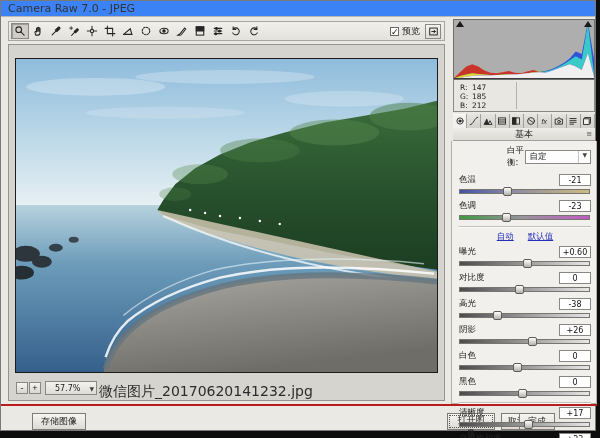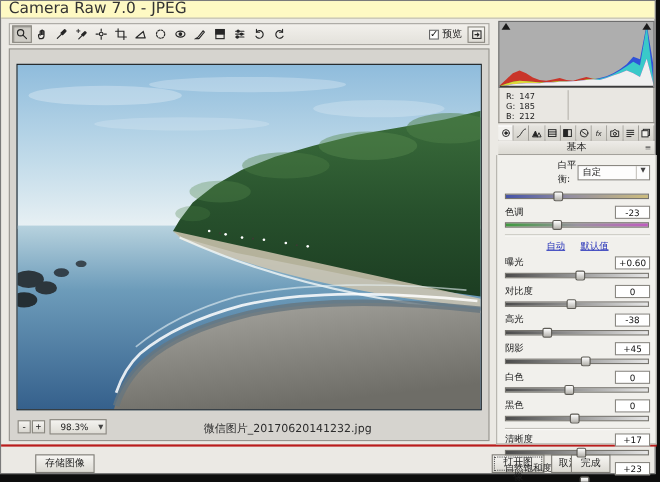--- a/index.html
+++ b/index.html
@@ -1,22 +1,22 @@
 <!DOCTYPE html>
 <html><head>
 <meta charset="utf-8">
 <style>
   * { margin:0; padding:0; box-sizing:border-box; }
   html,body { width:600px; height:438px; overflow:hidden; background:#0d0d0d;
     font-family:"DejaVu Sans","Liberation Sans",sans-serif; }
   .screen { position:relative; width:600px; height:438px; background:#0d0d0d; }
   .window { position:absolute; left:0; top:0; width:596px; height:431px;
     background:#ebe9e4; border:1px solid #7a7a7a; }
-  .titlebar { position:absolute; left:0; top:0; width:100%; height:16px; background:#fef9c3;
-    border-bottom:1px solid #b9b7b2; font-size:14px; color:#333; line-height:15px; padding-left:7px; }
+  .titlebar { position:absolute; left:0; top:0; width:100%; height:16px; background:#3b82f6;
+    border-bottom:1px solid #b9b7b2; font-size:11px; color:#333; line-height:15px; padding-left:7px; }
   
   .toolbar { position:absolute; left:7px; top:20px; width:437px; height:20px;
     background:linear-gradient(#f2f0ec,#e3e1db); border:1px solid #a8a6a0; display:flex; align-items:center; }
   .tools { display:flex; align-items:center; padding-left:2px; }
   .tool-btn { width:18px; height:16px; border:1px solid transparent; background:transparent;
     display:flex; align-items:center; justify-content:center; padding:0; }
   .tool-btn.selected { background:#cfcdc6; border:1px solid #8a8880; box-shadow:inset 1px 1px 1px rgba(0,0,0,.25); }
   .tool-btn svg { width:12px; height:12px; }
   .icon svg { display:block; }
   .toolbar-right { margin-left:auto; display:flex; align-items:center; gap:5px; padding-right:3px; }
@@ -34,21 +34,21 @@
   .photo svg { width:100%; height:100%; display:block; }
   .pane-bottom { position:absolute; left:0; bottom:4px; width:100%; height:16px; }
   .zoom-btn { position:absolute; top:2px; width:12px; height:12px; font-size:9px; line-height:9px;
     background:linear-gradient(#f6f5f2,#d8d6cf); border:1px solid #8a8880; text-align:center; padding:0; color:#222; }
   .zoom-out { left:7px; } .zoom-in { left:20px; }
   .zoom-select { position:absolute; left:36px; top:1px; width:52px; height:14px;
     background:linear-gradient(#f4f3f0,#dedcd5); border:1px solid #8a8880; font-size:8px; color:#222;
     display:flex; align-items:center; }
   .zoom-select .zval { flex:1; text-align:center; }
   .zoom-select .arr { font-size:6px; color:#444; padding-right:2px; }
-  .pane-filename { position:absolute; left:90px; right:20px; top:3px; text-align:center; font-size:10px; color:#2c2c2c; }
+  .pane-filename { position:absolute; left:90px; right:20px; top:3px; font-size:14px; color:#2c2c2c; }
   
   .footer { position:absolute; left:0; top:403px; width:596px; height:28px; border-top:2px solid #b91c1c; }
   .btn { background:linear-gradient(#f7f6f3,#dcdad3); border:1px solid #7e7c76; font-size:9px; color:#1e1e1e;
     height:17px; padding:0 6px; }
   .save-btn { position:absolute; left:31px; top:7px; width:54px; }
   .workflow { position:absolute; left:95px; right:160px; top:10px; text-align:center; font-size:8px; }
   .workflow a { color:#2430b8; text-decoration:underline; }
   .open-btn { position:absolute; left:446px; top:7px; width:48px; outline:1px dotted #555; outline-offset:-3px;text-align:center; }
   .cancel-btn { position:absolute; left:500px; top:7px; width:32px; }
   .done-btn { position:absolute; left:518px; top:7px; width:36px; }
@@ -292,21 +292,21 @@
             <circle cx="265" cy="166" r="1.2" fill="#ffffff"></circle>
           <circle cx="185" cy="154" r="1" fill="#3b3b33"></circle>
             <circle cx="215" cy="159" r="1" fill="#3b3b33"></circle>
           <circle cx="255" cy="165" r="1" fill="#3b3b33"></circle>
         </svg>
       </div>
       <div class="pane-bottom">
         <button class="zoom-btn zoom-out">-</button>
         <button class="zoom-btn zoom-in">+</button>
         <div class="zoom-select">
-          <span class="zval">98.3%</span>
+          <span class="zval">57.7%</span>
           <span class="arr">▼</span>
         </div>
         <div class="pane-filename">微信图片_20170620141232.jpg</div>
       </div>
     </div>
 
     <div class="footer">
       <button class="btn save-btn">存储图像</button>
       <button class="btn open-btn">打开图像</button>
       <button class="btn cancel-btn">取消</button>
@@ -428,20 +428,24 @@
       </div>
       <div class="pcontent" id="pcontent">
         <div class="wb-row">
           <span class="wb-label">白平衡:</span>
           <div class="wb-select">
             <span>自定</span>
             <span class="arr">▼</span>
           </div>
         </div>
         <div id="sliders">
+            <div class="srow">
+              <span class="slabel">色温</span>
+              <span class="sval">-21</span>
+            </div>
             <div class="strack">
               <div class="tfill track-temp"></div>
               <div class="sthumb" style="left: calc(37% - 4px);"></div>
             </div>
             <div class="srow">
               <span class="slabel">色调</span>
               <span class="sval">-23</span>
             </div>
             <div class="strack">
               <div class="tfill track-tint"></div>
@@ -468,21 +472,21 @@
             <div class="srow">
               <span class="slabel">高光</span>
               <span class="sval">-38</span>
             </div>
             <div class="strack">
               <div class="tfill track-tone"></div>
               <div class="sthumb" style="left: calc(29% - 4px);"></div>
             </div>
             <div class="srow">
               <span class="slabel">阴影</span>
-              <span class="sval">+45</span>
+              <span class="sval">+26</span>
             </div>
             <div class="strack">
               <div class="tfill track-tone"></div>
               <div class="sthumb" style="left: calc(56% - 4px);"></div>
             </div>
             <div class="srow">
               <span class="slabel">白色</span>
               <span class="sval">0</span>
             </div>
             <div class="strack">

